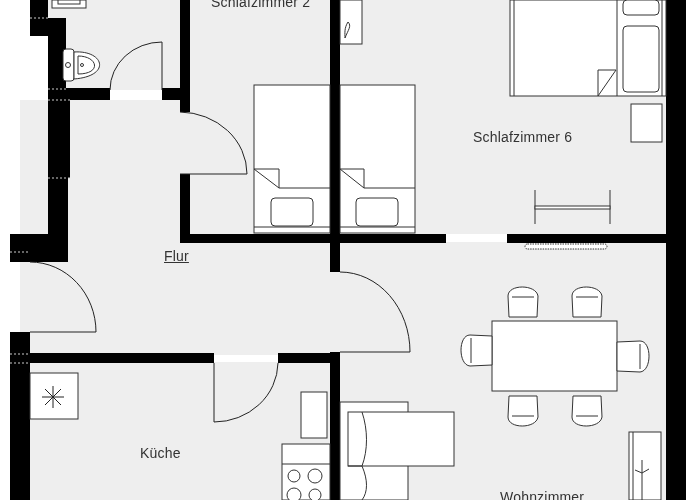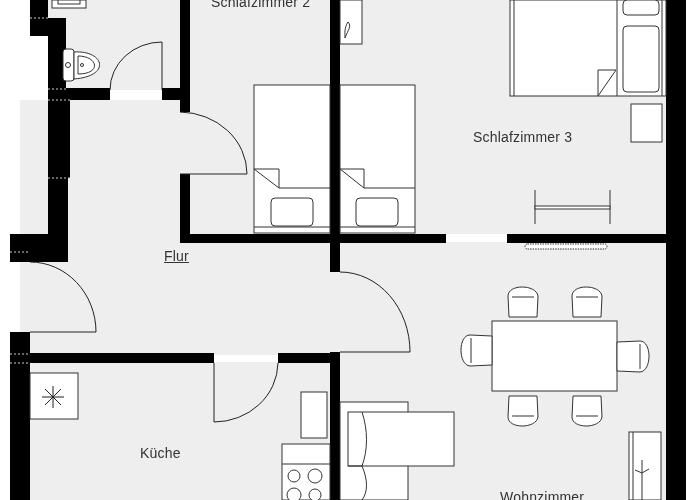--- a/index.html
+++ b/index.html
@@ -192,16 +192,16 @@
     <g>
       <circle cx="294" cy="476" r="6"></circle>
       <circle cx="315" cy="476" r="7"></circle>
       <circle cx="294" cy="495" r="7"></circle>
       <circle cx="315" cy="495" r="6"></circle>
     </g>
   </g>
 </svg>
 
 <div class="room-label" style="left:211px; top:-6px;">Schlafzimmer 2</div>
-<div class="room-label" style="left:473px; top:129px;">Schlafzimmer 3</div>
+<div class="room-label" style="left:473px; top:129px;">Schlafzimmer 6</div>
 <div class="room-label" style="left:164px; top:248px;text-decoration:underline;">Flur</div>
 <div class="room-label" style="left:140px; top:445px;">Küche</div>
 <div class="room-label" style="left:500px; top:489px;">Wohnzimmer</div>
 
 </body></html>

